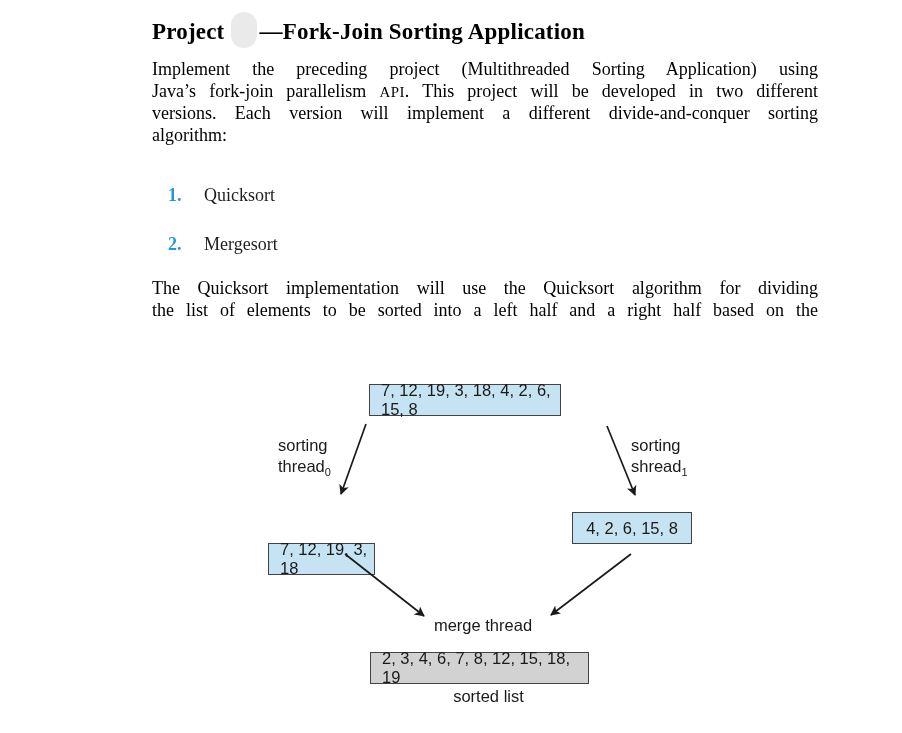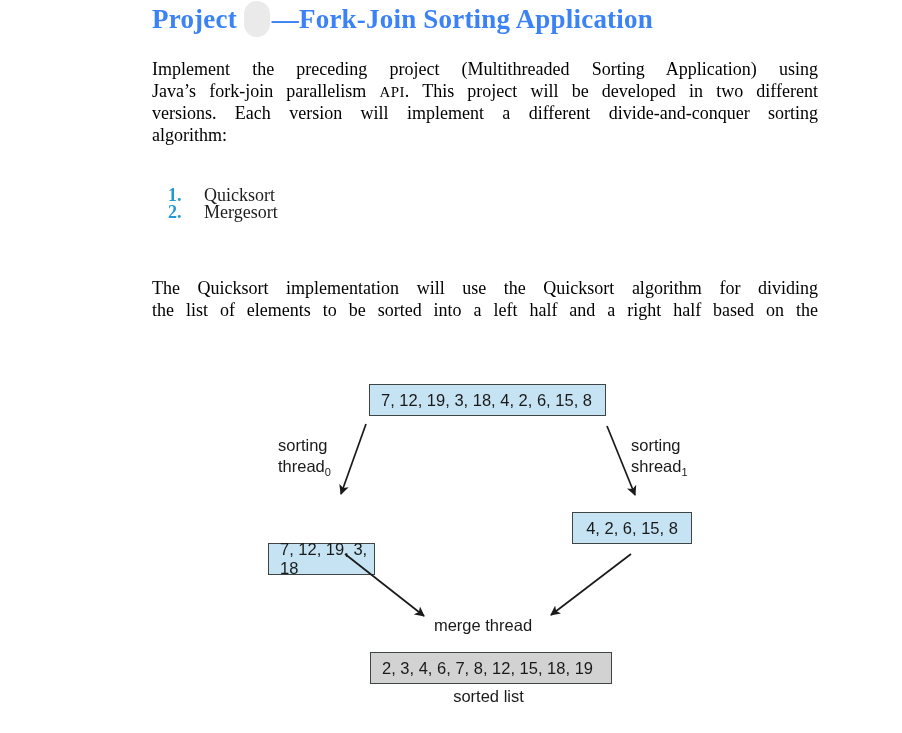--- a/index.html
+++ b/index.html
@@ -7,28 +7,28 @@
     position: relative;
     width: 902px;
     height: 733px;
     background: #ffffff;
     overflow: hidden;
     color: var(--text, #1e1e1e);
   }
   
   .title {
     position: absolute;
-    left: 152px; top: 1px;
+    left: 152px; top: 12px;
     width: 700px;
     margin: 0;
     font-family: "Liberation Serif", serif;
     font-weight: 700;
-    font-size: 27px;
+    font-size: 23px;
     letter-spacing: 0.2px;
-    color: #3b82f6;
+    color: #000000;
     white-space: nowrap;
   }
   .blob {
     display: inline-block;
     width: 26px; height: 36px;
     border-radius: 13px;
     background: #eaeaea;
     vertical-align: -9px;
     margin: 0 2px 0 7px;
   }
@@ -55,21 +55,21 @@
     color: #1e1e1e;
   }
   .list-item .num {
     display: inline-block;
     width: 25px;
     font-weight: 700;
     color: var(--accent-blue, #2398d5);
   }
   .list-item .lbl { margin-left: 11px; }
   .li-1 { top: 185px; }
-  .li-2 { top: 202px; }
+  .li-2 { top: 234px; }
 
   
   .diag-label {
     position: absolute;
     font-family: "Liberation Sans", sans-serif;
     font-size: 16.5px;
     color: #1a1a1a;
   }
   .centered { text-align: center; }
   .dbox {
@@ -122,33 +122,33 @@
   <div class="list-item li-2">
     <span class="num">2.</span><span class="lbl">Mergesort</span>
   </div>
 
   <div class="para p2">
       <div class="pline"><span>The Quicksort implementation will use the Quicksort algorithm for dividing</span></div>
       <div class="pline"><span>the list of elements to be sorted into a </span><span class="it">left half</span><span> and a </span><span class="it">right half</span><span> based on the</span></div>
     </div>
 
 
-  <div class="dbox blue" style="left:369px; top:384px; width:237px;">7, 12, 19, 3, 18, 4, 2, 6, 15, 8</div>
+  <div class="dbox blue" style="left:369px; top:384px; width:192px;">7, 12, 19, 3, 18, 4, 2, 6, 15, 8</div>
 
   <div class="thread-label" style="left:278px; top:435px;"><span>sorting</span><br><span>thread</span><sub>0</sub></div>
 
   <div class="thread-label" style="left:631px; top:435px;"><span>sorting</span><br><span>shread</span><sub>1</sub></div>
 
   <div class="dbox blue" style="left:268px; top:543px; width:107px;">7, 12, 19, 3, 18</div>
 
   <div class="dbox blue center" style="left:572px; top:512px; width:120px;">4, 2, 6, 15, 8</div>
 
   <div class="diag-label centered" style="left:383px; top:616px; width:200px;">merge thread</div>
 
-  <div class="dbox gray" style="left:370px; top:652px; width:242px;">2, 3, 4, 6, 7, 8, 12, 15, 18, 19</div>
+  <div class="dbox gray" style="left:370px; top:652px; width:219px;">2, 3, 4, 6, 7, 8, 12, 15, 18, 19</div>
 
   <div class="diag-label centered" style="left:370px; top:687px; width:237px;">sorted list</div>
 
   <svg class="arrows" viewBox="0 0 902 733">
     <defs>
       <marker id="ah" markerWidth="12" markerHeight="10" refX="9" refY="5" orient="auto" markerUnits="userSpaceOnUse">
         <path d="M0,0 L10,5 L0,10 L2.5,5 z" fill="#1a1a1a"></path>
       </marker>
     </defs>
     <line x1="366" y1="424" x2="341" y2="494" stroke="#1a1a1a" stroke-width="1.7" marker-end="url(#ah)"></line>

